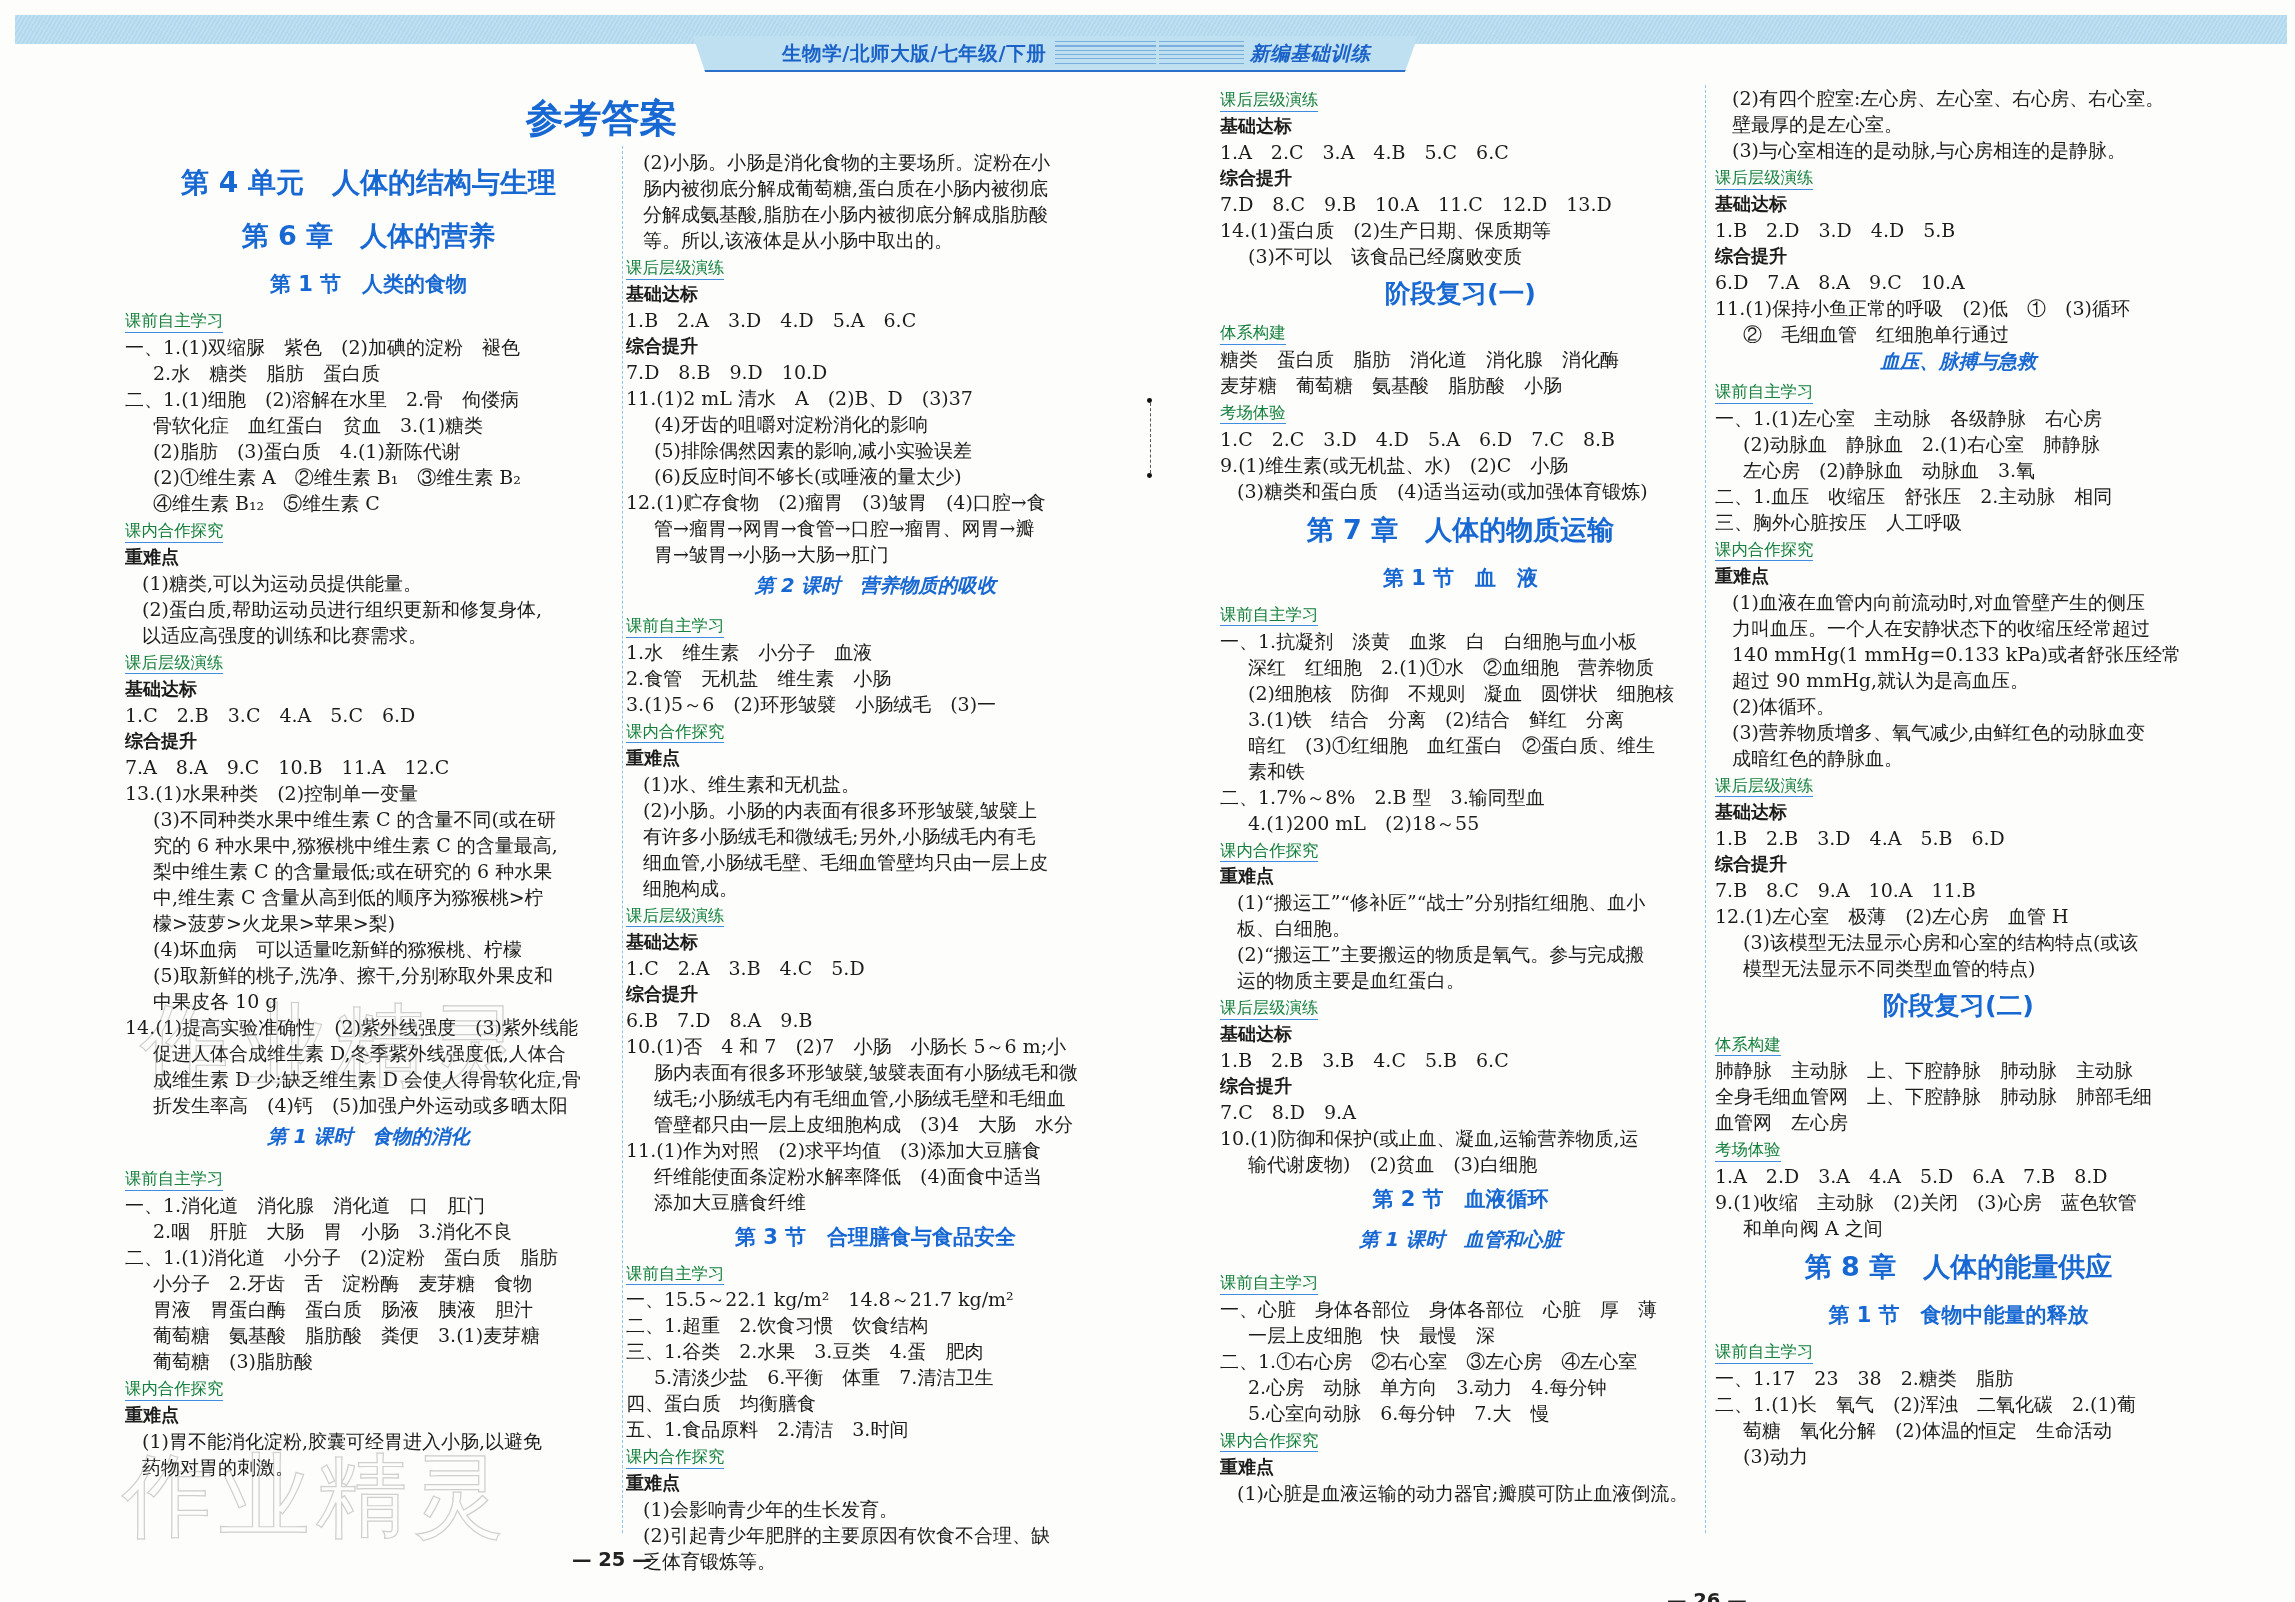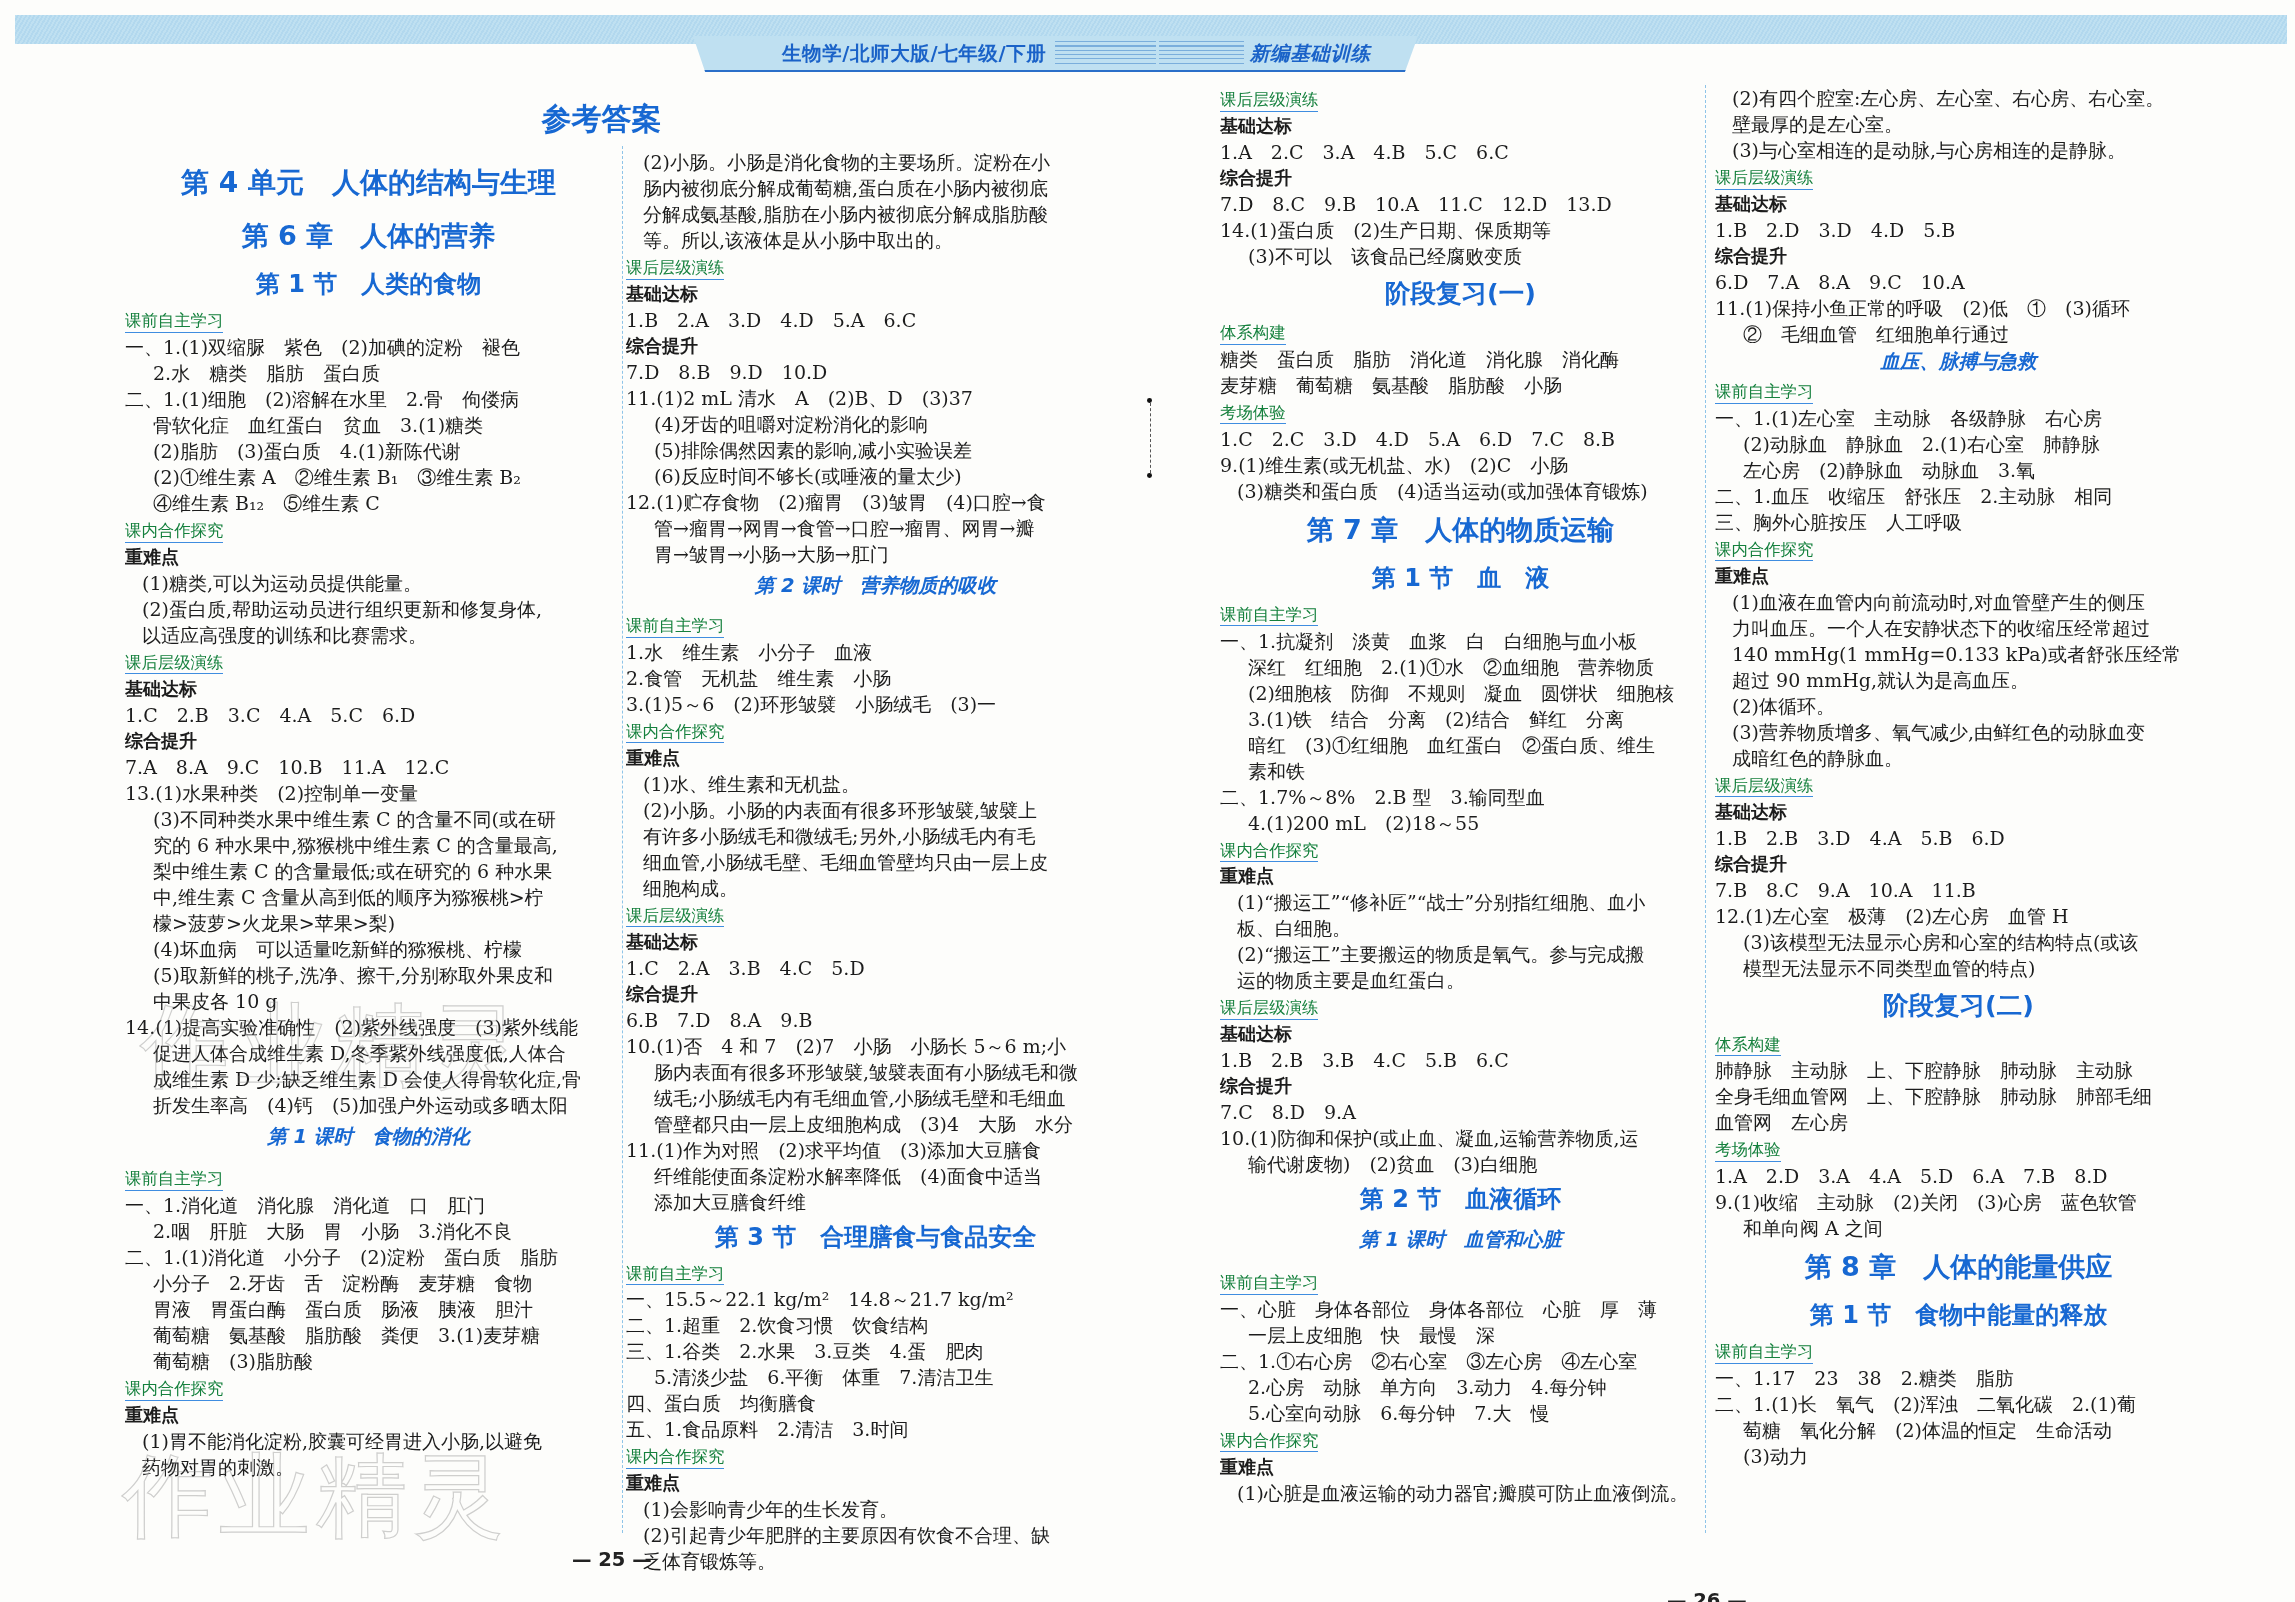--- a/index.html
+++ b/index.html
@@ -36,24 +36,24 @@
   .col { position:absolute; font-size:19px; line-height:26px; }
   .col .ln { white-space:nowrap; }
   .ind { padding-left:28px; }
   .ind2 { padding-left:17px; }
   .bold-h { font-family:"DejaVu Sans","Liberation Sans",sans-serif; font-weight:bold; font-size:18px; }
   .sec-label {
     display:inline-block; color:#15803d; font-family:"DejaVu Sans","Liberation Sans",sans-serif;
     font-size:16.4px; line-height:20.7px; border-bottom:1.8px solid #3f8de0; margin-top:2.4px; margin-bottom:1.2px;
   }
   .h-title { color:#1768d2; font-family:"DejaVu Sans","Liberation Sans",sans-serif; font-weight:bold; text-align:center; }
-  .h-main { font-size:30px; line-height:55px; }
+  .h-main { font-size:38px; line-height:55px; }
   .h-unit { font-size:28px; line-height:55px; }
   .h-chap { font-size:27px; line-height:52px; }
-  .h-sec  { font-size:24px; line-height:44px; }
+  .h-sec  { font-size:21px; line-height:44px; }
   .h-lesson { font-size:19.5px; line-height:38px; font-style:italic; }
   .h-review { font-size:25.5px; line-height:49px; }
   .divider {
     position:absolute; width:0; border-left:1.2px dashed #8ec4e8;
   }
   .gutter-dot { position:absolute; width:4.9px; height:4.9px; background:#111; border-radius:50%; }
   .gutter-line { position:absolute; width:0; border-left:0.6px dashed #555; }
   .page-num {
     position:absolute; top:1548px; font-family:"DejaVu Sans","Liberation Sans",sans-serif;
     font-weight:bold; font-size:19.5px; color:#222;

